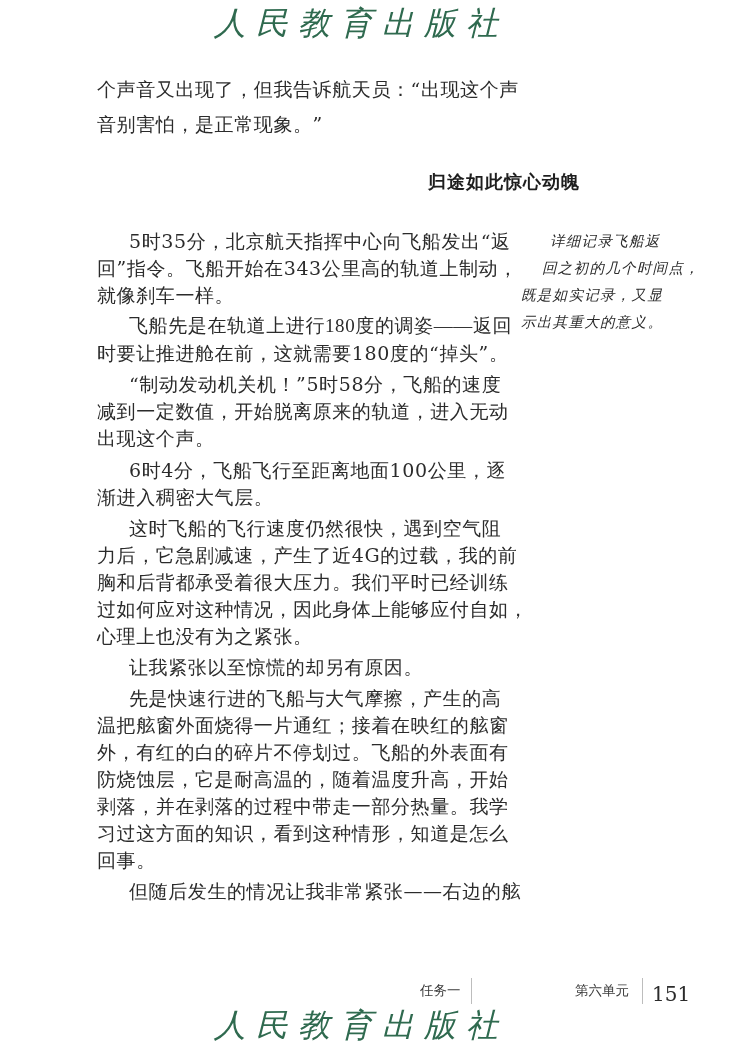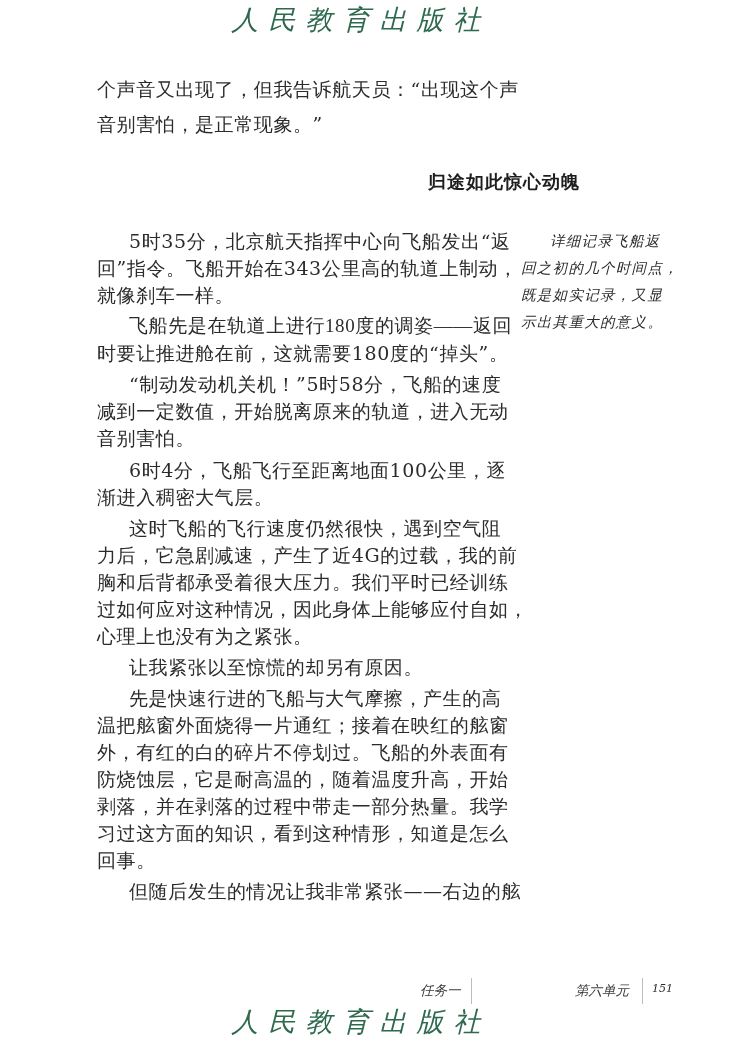--- a/index.html
+++ b/index.html
@@ -1,31 +1,31 @@
 <!DOCTYPE html>
 <html><head>
 <meta charset="utf-8">
 <style>
   html, body { margin:0; padding:0; background:#ffffff; }
   body { width:739px; height:1044px; position:relative; overflow:hidden;
          font-family:"DejaVu Serif","Liberation Serif",serif; color:#2b2b2b; }
   .logo { position:absolute; left:0; width:722px; text-align:center;
           font-family:"DejaVu Serif",serif; font-style:italic; color:#2f6a4f;
-          font-size:27px; letter-spacing:10px; }
+          font-size:32px; letter-spacing:10px; }
   .logo.top { top:2px; }
   .logo.bottom { top:1004px; }
   .line { position:absolute; left:97px; width:378px; font-size:19px; line-height:20px;
           white-space:nowrap; letter-spacing:0.6px; }
   .indent { padding-left:32px; }
   .heading { position:absolute; left:0; width:580px; text-align:right; top:170px;
              font-family:"DejaVu Sans","Liberation Sans",sans-serif; font-size:18px; font-weight:bold;
              color:#1e1e1e; letter-spacing:1px; }
   .note { position:absolute; left:521px; width:200px; font-size:14.5px; line-height:20px;
           white-space:nowrap; color:#2b2b2b; letter-spacing:1.3px; font-style:italic; }
-  .footer-text { position:absolute; top:982px; font-size:13.5px; color:#3a3a3a;font-style:italic; }
+  .footer-text { position:absolute; top:982px; font-size:13.5px; color:#3a3a3a; }
   .vrule { position:absolute; top:978px; width:1px; height:26px; background:#bdbdbd; }
 </style>
 </head>
 <body>
 
 <div class="logo top">人民教育出版社</div>
 
 <div>
   <div class="line" style="top:79px;">个声音又出现了，但我告诉航天员：“出现这个声</div>
   <div class="line" style="top:106px;margin-top:8px;">音别害怕，是正常现象。”</div>
@@ -37,21 +37,21 @@
 
   <div class="line indent" style="top:231px;">5时35分，北京航天指挥中心向飞船发出“返</div>
   <div class="line" style="top:258px;">回”指令。飞船开始在343公里高的轨道上制动，</div>
   <div class="line" style="top:285px;">就像刹车一样。</div>
 
   <div class="line indent" style="top:316px;font-family:Liberation Serif, serif;">飞船先是在轨道上进行180度的调姿——返回</div>
   <div class="line" style="top:343px;">时要让推进舱在前，这就需要180度的“掉头”。</div>
 
   <div class="line indent" style="top:374px;">“制动发动机关机！”5时58分，飞船的速度</div>
   <div class="line" style="top:401px;">减到一定数值，开始脱离原来的轨道，进入无动</div>
-  <div class="line" style="top:428px;">音别害怕。</div>
+  <div class="line" style="top:428px;">出现这个声。</div>
 
   <div class="line indent" style="top:460px;">6时4分，飞船飞行至距离地面100公里，逐</div>
   <div class="line" style="top:487px;">渐进入稠密大气层。</div>
 
   <div class="line indent" style="top:518px;">这时飞船的飞行速度仍然很快，遇到空气阻</div>
   <div class="line" style="top:545px;">力后，它急剧减速，产生了近4G的过载，我的前</div>
   <div class="line" style="top:572px;">胸和后背都承受着很大压力。我们平时已经训练</div>
   <div class="line" style="top:599px;">过如何应对这种情况，因此身体上能够应付自如，</div>
   <div class="line" style="top:626px;">心理上也没有为之紧张。</div>
 
@@ -63,26 +63,26 @@
   <div class="line" style="top:769px;">防烧蚀层，它是耐高温的，随着温度升高，开始</div>
   <div class="line" style="top:796px;">剥落，并在剥落的过程中带走一部分热量。我学</div>
   <div class="line" style="top:823px;">习过这方面的知识，看到这种情形，知道是怎么</div>
   <div class="line" style="top:850px;">回事。</div>
 
   <div class="line indent" style="top:881px;">但随后发生的情况让我非常紧张——右边的舷</div>
 </div>
 
 <div>
   <div class="note" style="top:231px; padding-left:29px;">详细记录飞船返</div>
-  <div class="note" style="top:258px;">回之初的几个时间点，</div>
+  <div class="note" style="top:258px;text-align:center;">回之初的几个时间点，</div>
   <div class="note" style="top:285px;">既是如实记录，又显</div>
   <div class="note" style="top:312px;">示出其重大的意义。</div>
 </div>
 
 <div>
   <div class="footer-text" style="left:420px;">任务一</div>
   <div class="vrule" style="left:471px;"></div>
   <div class="footer-text" style="left:575px;">第六单元</div>
   <div class="vrule" style="left:642px;"></div>
-  <div class="footer-text" style="left:652px; font-size:11px; color:#2b2b2b;">151</div>
+  <div class="footer-text" style="left:652px; font-size:20px; color:#2b2b2b;">151</div>
 </div>
 
 <div class="logo bottom">人民教育出版社</div>
 
 </body></html>

